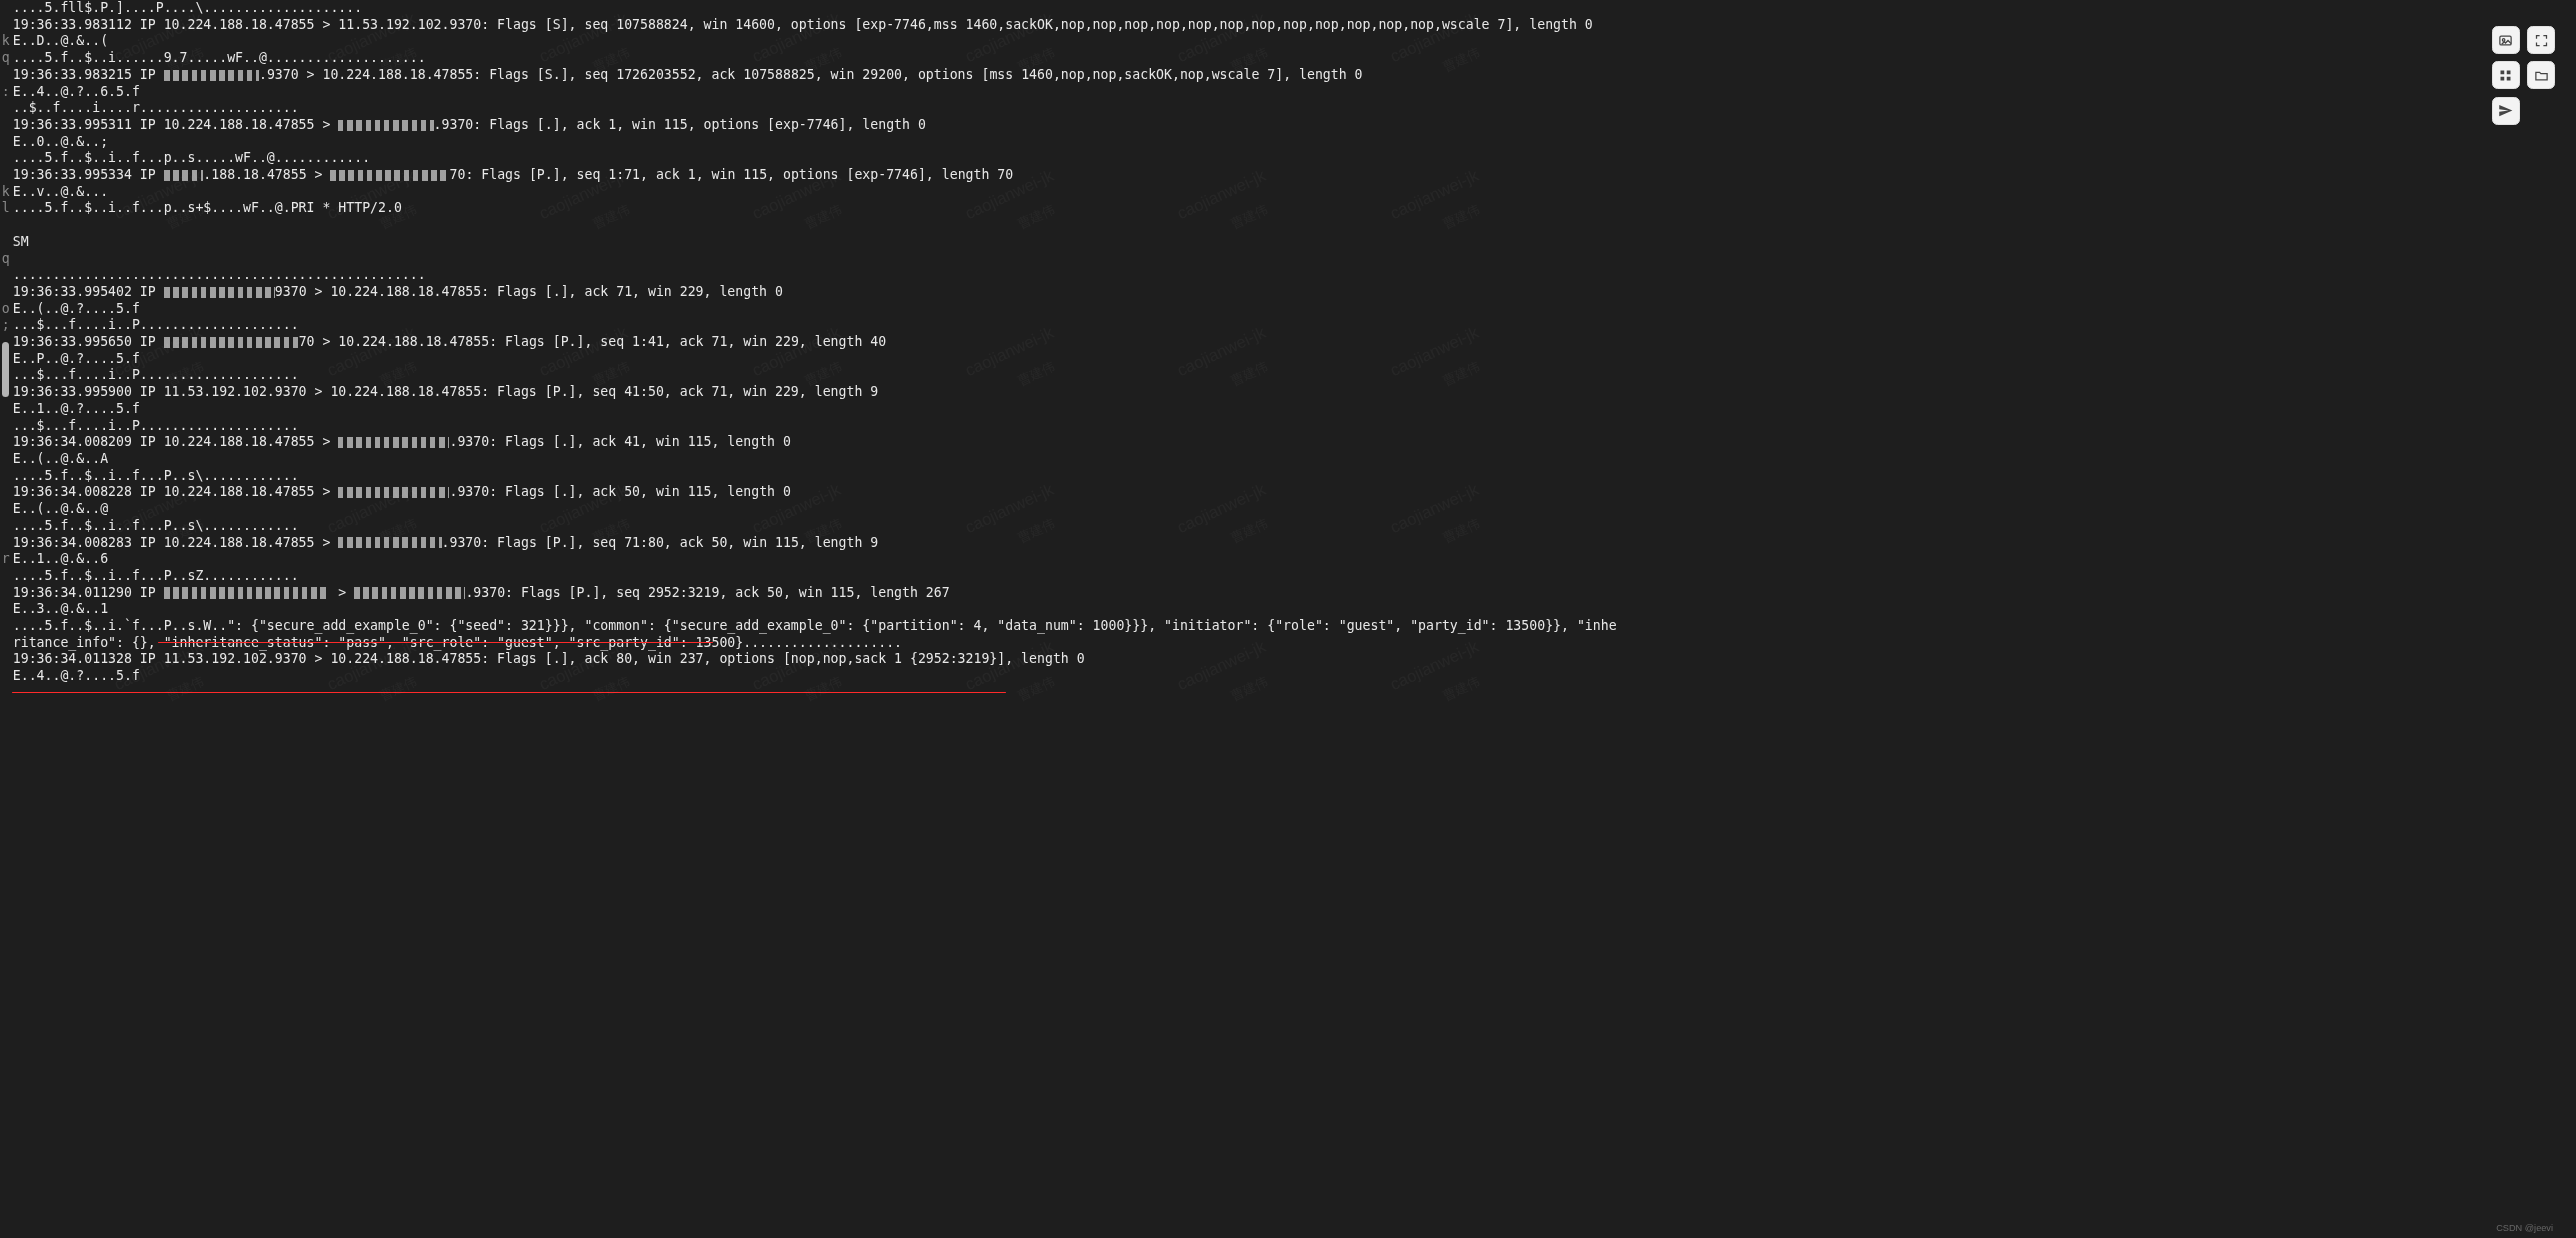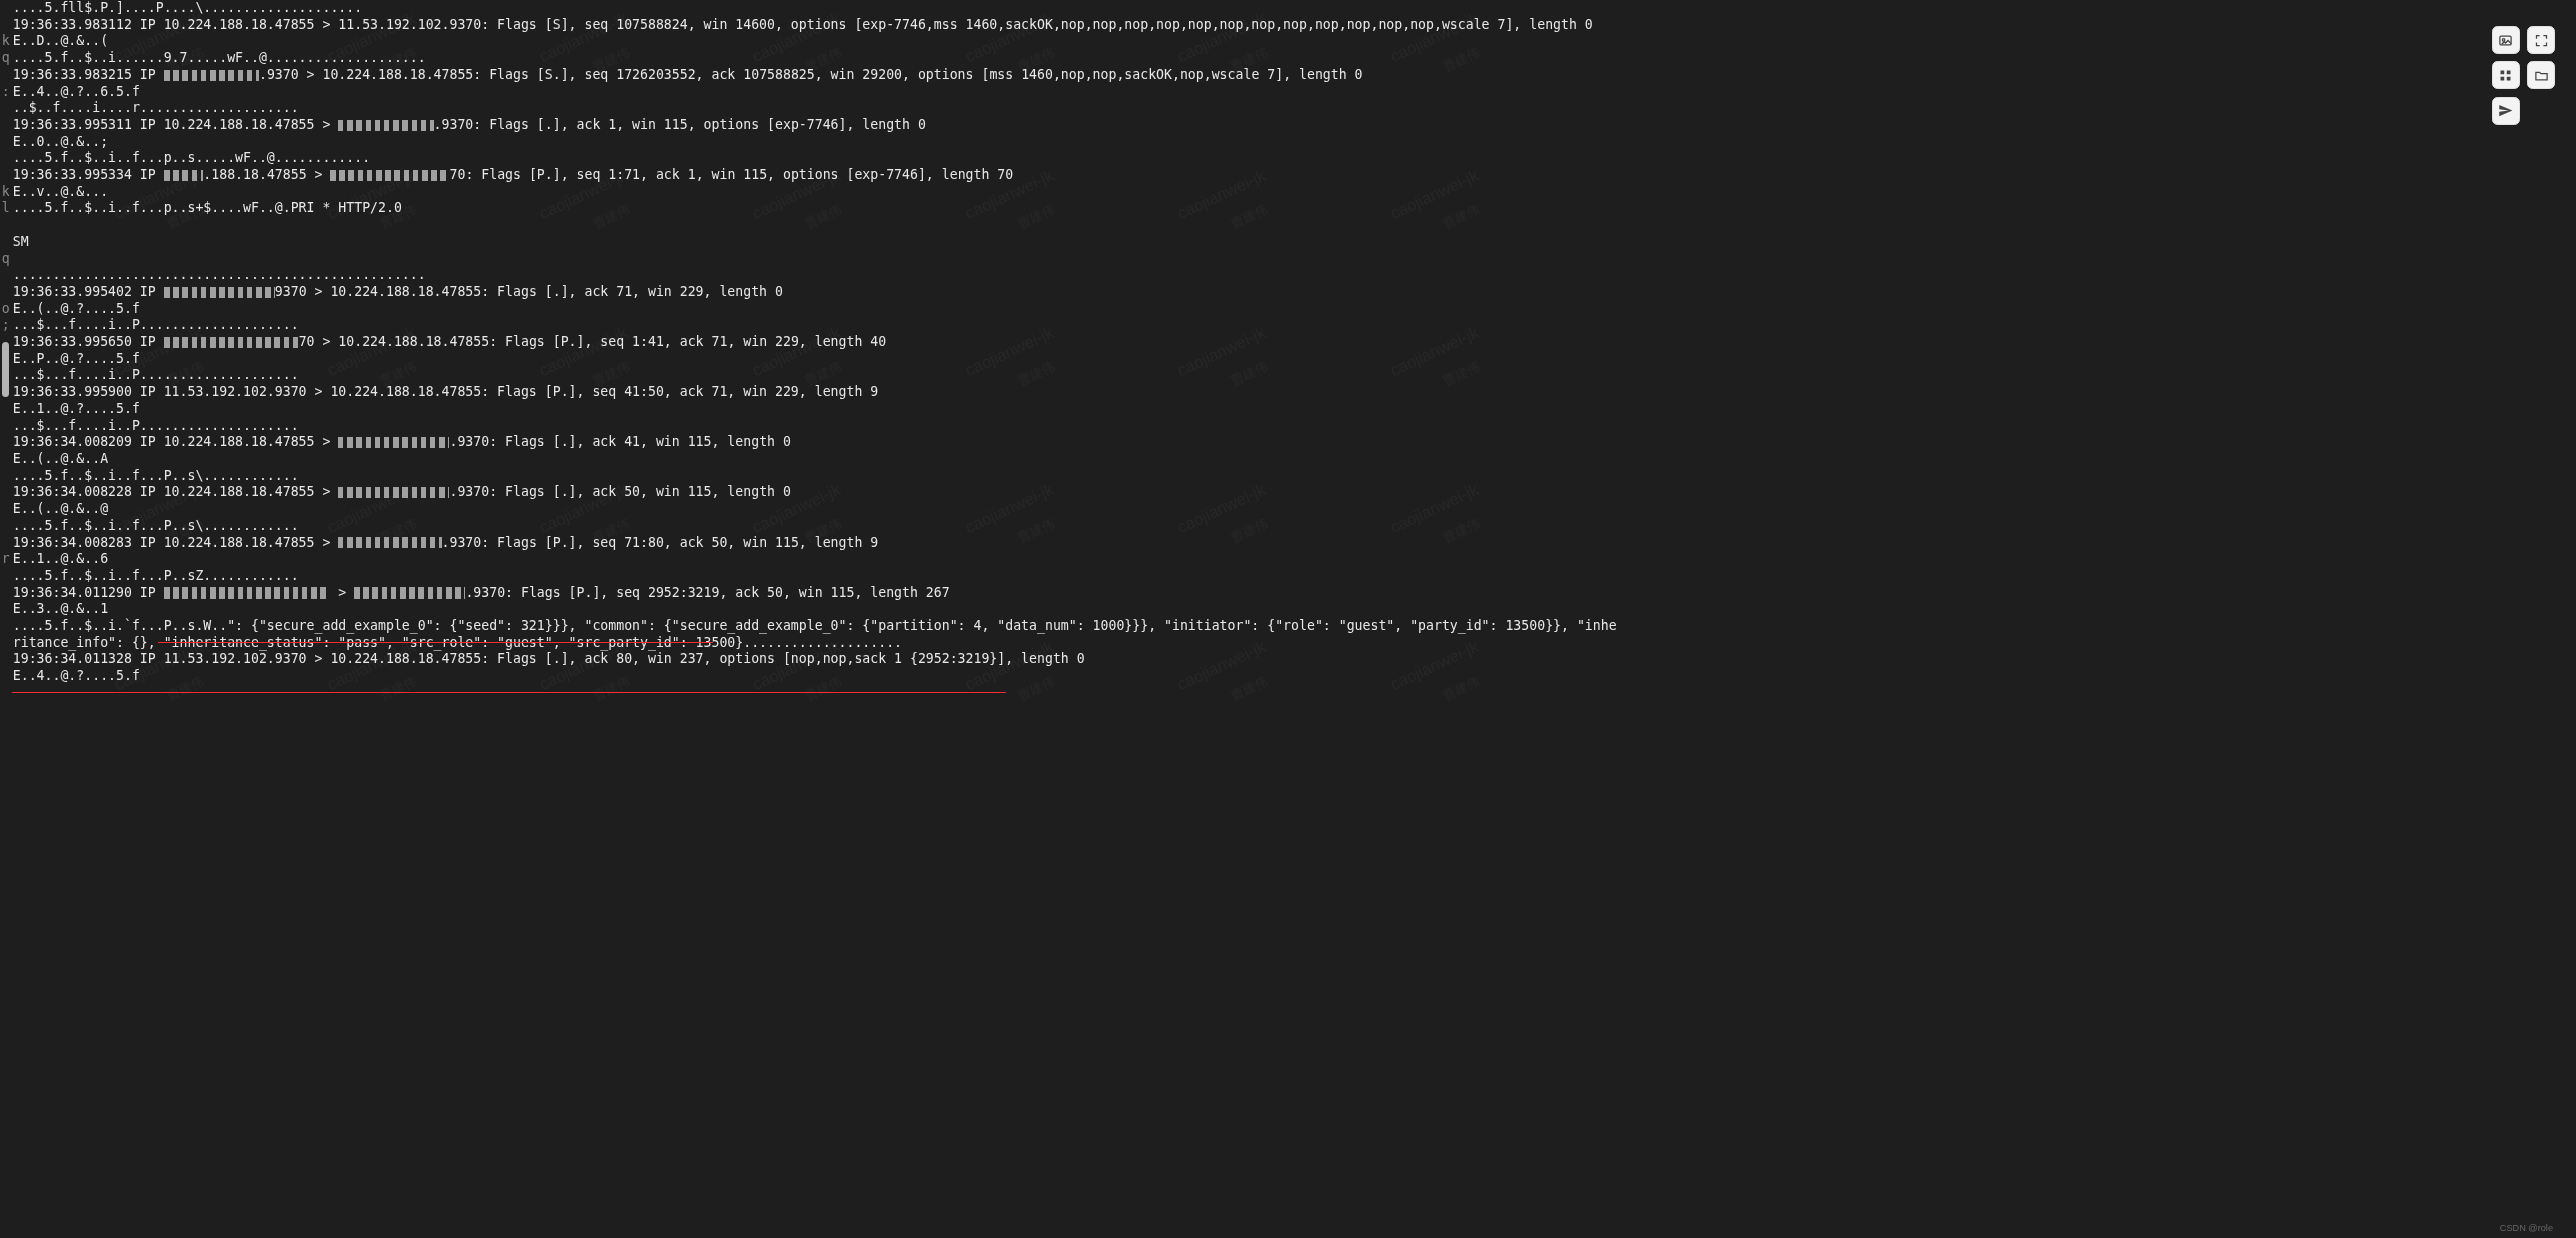--- a/index.html
+++ b/index.html
@@ -217,14 +217,14 @@
     <div class="wm" style="left: 592px; top: 680px; font-size: 13px;">曹建伟</div>
     <div class="wm" style="left: 749px; top: 656px;">caojianwei-jk</div>
     <div class="wm" style="left: 804px; top: 680px; font-size: 13px;">曹建伟</div>
     <div class="wm" style="left: 962px; top: 656px;">caojianwei-jk</div>
     <div class="wm" style="left: 1017px; top: 680px; font-size: 13px;">曹建伟</div>
     <div class="wm" style="left: 1174px; top: 656px;">caojianwei-jk</div>
     <div class="wm" style="left: 1230px; top: 680px; font-size: 13px;">曹建伟</div>
     <div class="wm" style="left: 1387px; top: 656px;">caojianwei-jk</div>
     <div class="wm" style="left: 1442px; top: 680px; font-size: 13px;">曹建伟</div>
   </div>
-<div class="footer-wm">CSDN @role</div>
+<div class="footer-wm">CSDN @jeevi</div>
 
 
 </body></html>

